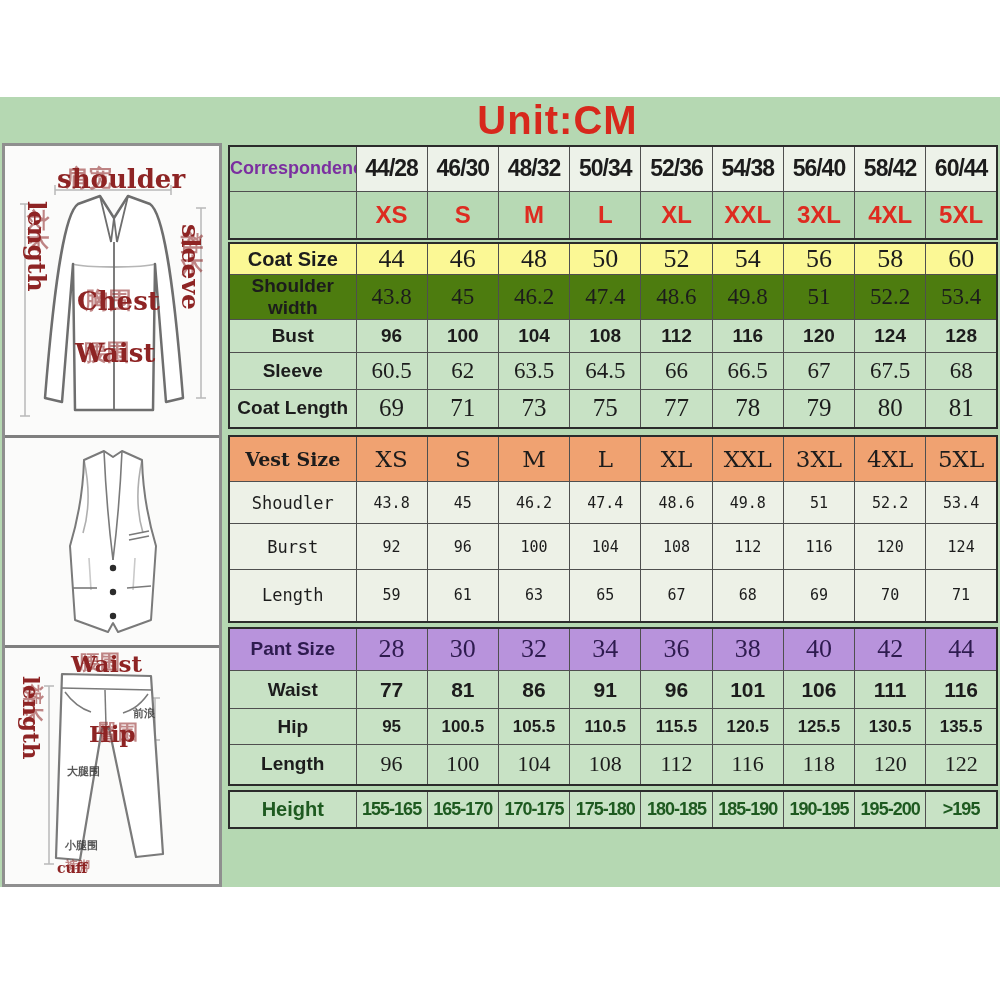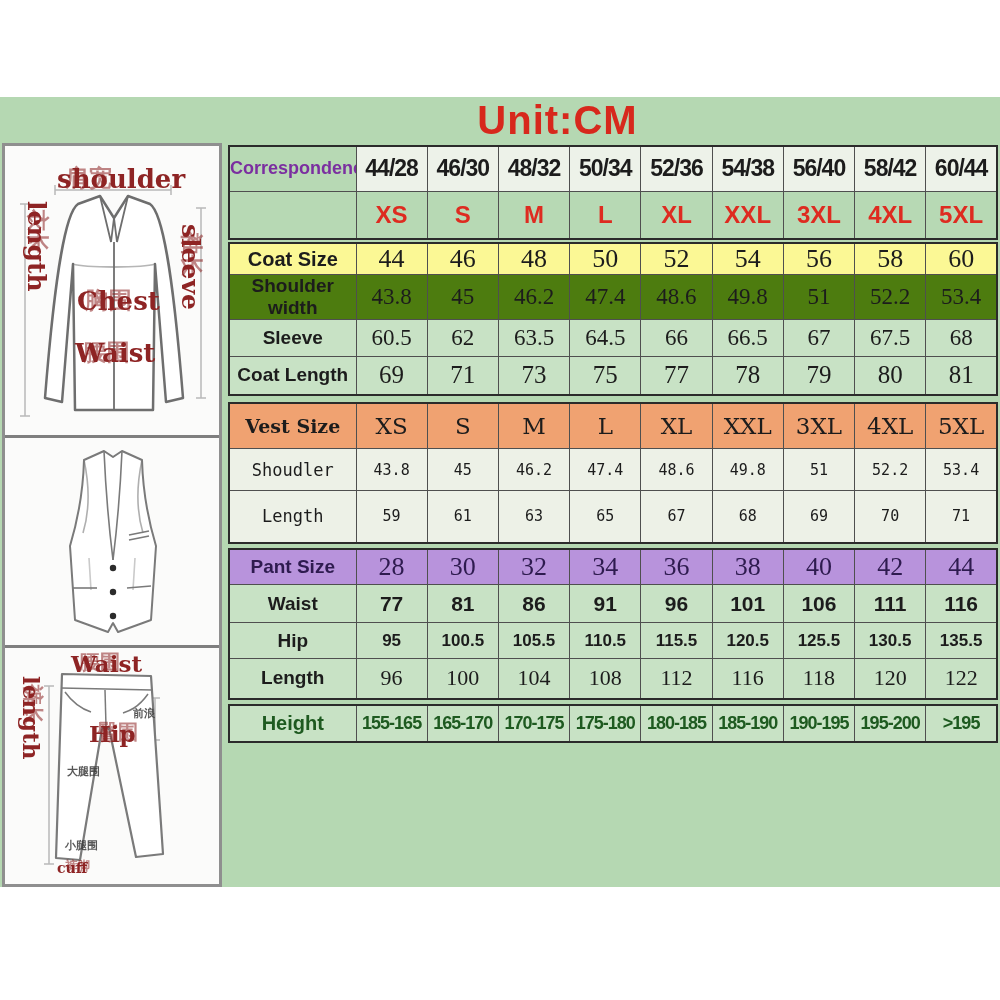--- a/index.html
+++ b/index.html
@@ -50,21 +50,21 @@
   tr.row-vest-size{height:46px;}
   tr.row-vest-size td{background:#f0a271;font:23px "DejaVu Serif",serif;}
   tr.row-vest-size td.lbl{font:700 19px "DejaVu Serif",serif;}
   tr.row-vest-shoulder{height:42px;}
   tr.row-vest-bust{height:46px;}
   tr.row-vest-length{height:52px;}
   tr.row-vest-shoulder td,tr.row-vest-bust td,tr.row-vest-length td
     {background:#edf1e7;font:15px "DejaVu Sans Mono",monospace;}
   tr.row-vest-shoulder td.lbl,tr.row-vest-bust td.lbl,tr.row-vest-length td.lbl
     {font:17px "DejaVu Sans Mono",monospace;}
-  tr.row-pant-size{height:36px;}
+  tr.row-pant-size{height:43px;}
   tr.row-pant-size td{background:#b893dc;color:#2e1b4f;font:26px "Liberation Serif",serif;}
   tr.row-pant-size td.lbl{font:700 19px "Liberation Sans",sans-serif;}
   tr.row-pant-waist{height:38px;}
   tr.row-pant-waist td{background:#c8e2c5;font:700 21px "Liberation Sans",sans-serif;}
   tr.row-pant-waist td.lbl{font:700 19px "Liberation Sans",sans-serif;}
   tr.row-pant-hip{height:36px;}
   tr.row-pant-hip td{background:#c8e2c5;font:700 17px "Liberation Sans",sans-serif;}
   tr.row-pant-hip td.lbl{font:700 19px "Liberation Sans",sans-serif;}
   tr.row-pant-length{height:40px;}
   tr.row-pant-length td{background:#c8e2c5;font:22px "Liberation Serif",serif;}
@@ -270,20 +270,32 @@
             <td>43.8</td>
             <td>45</td>
             <td>46.2</td>
             <td>47.4</td>
             <td>48.6</td>
             <td>49.8</td>
             <td>51</td>
             <td>52.2</td>
             <td>53.4</td>
           </tr>
+          <tr class="row-bust">
+            <td class="lbl">Bust</td>
+            <td>96</td>
+            <td>100</td>
+            <td>104</td>
+            <td>108</td>
+            <td>112</td>
+            <td>116</td>
+            <td>120</td>
+            <td>124</td>
+            <td>128</td>
+          </tr>
           <tr class="row-sleeve">
             <td class="lbl">Sleeve</td>
             <td>60.5</td>
             <td>62</td>
             <td>63.5</td>
             <td>64.5</td>
             <td>66</td>
             <td>66.5</td>
             <td>67</td>
             <td>67.5</td>
@@ -334,20 +346,32 @@
             <td>43.8</td>
             <td>45</td>
             <td>46.2</td>
             <td>47.4</td>
             <td>48.6</td>
             <td>49.8</td>
             <td>51</td>
             <td>52.2</td>
             <td>53.4</td>
           </tr>
+          <tr class="row-vest-bust">
+            <td class="lbl">Burst</td>
+            <td>92</td>
+            <td>96</td>
+            <td>100</td>
+            <td>104</td>
+            <td>108</td>
+            <td>112</td>
+            <td>116</td>
+            <td>120</td>
+            <td>124</td>
+          </tr>
           <tr class="row-vest-length">
             <td class="lbl">Length</td>
             <td>59</td>
             <td>61</td>
             <td>63</td>
             <td>65</td>
             <td>67</td>
             <td>68</td>
             <td>69</td>
             <td>70</td>

